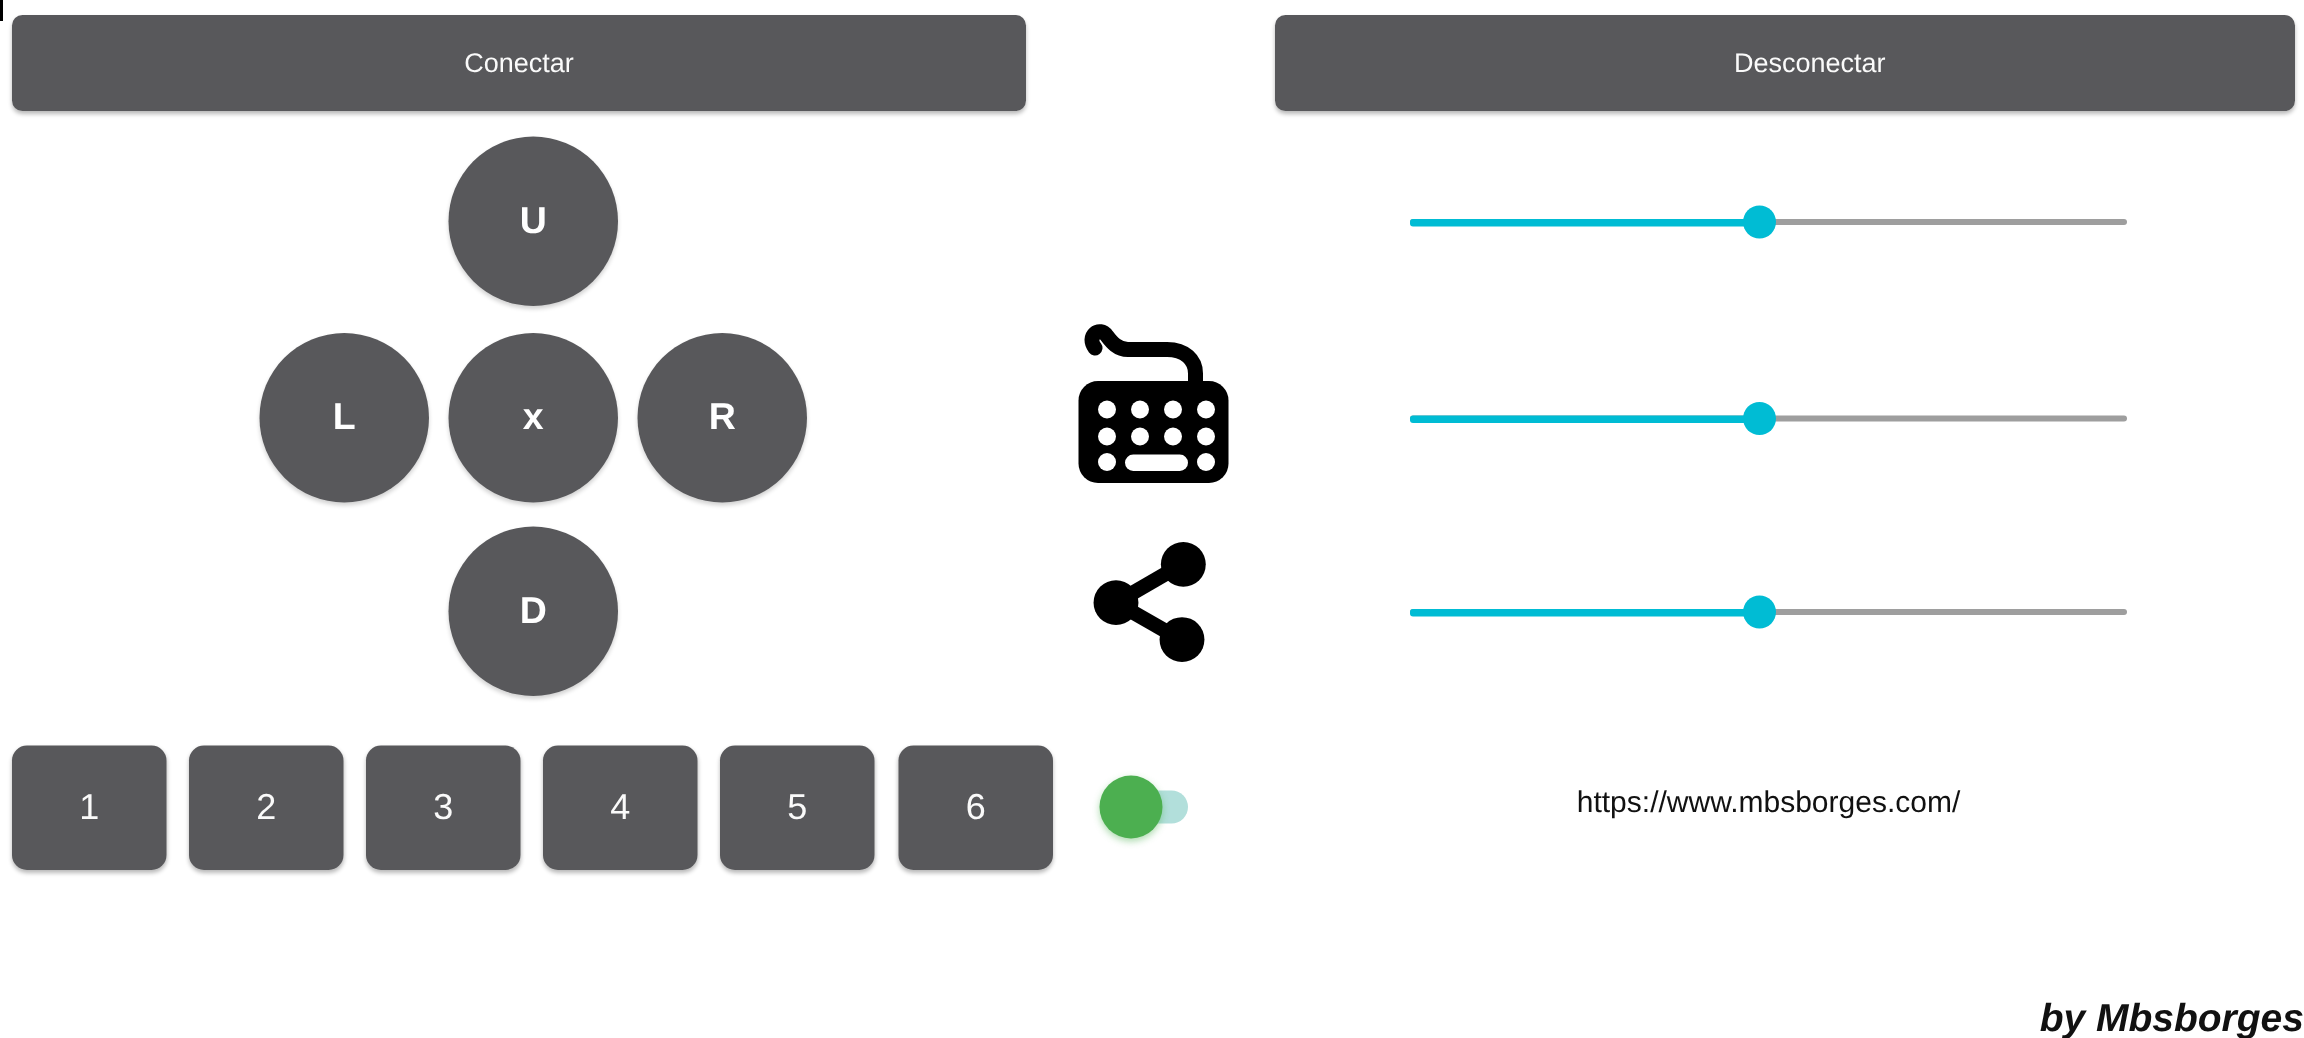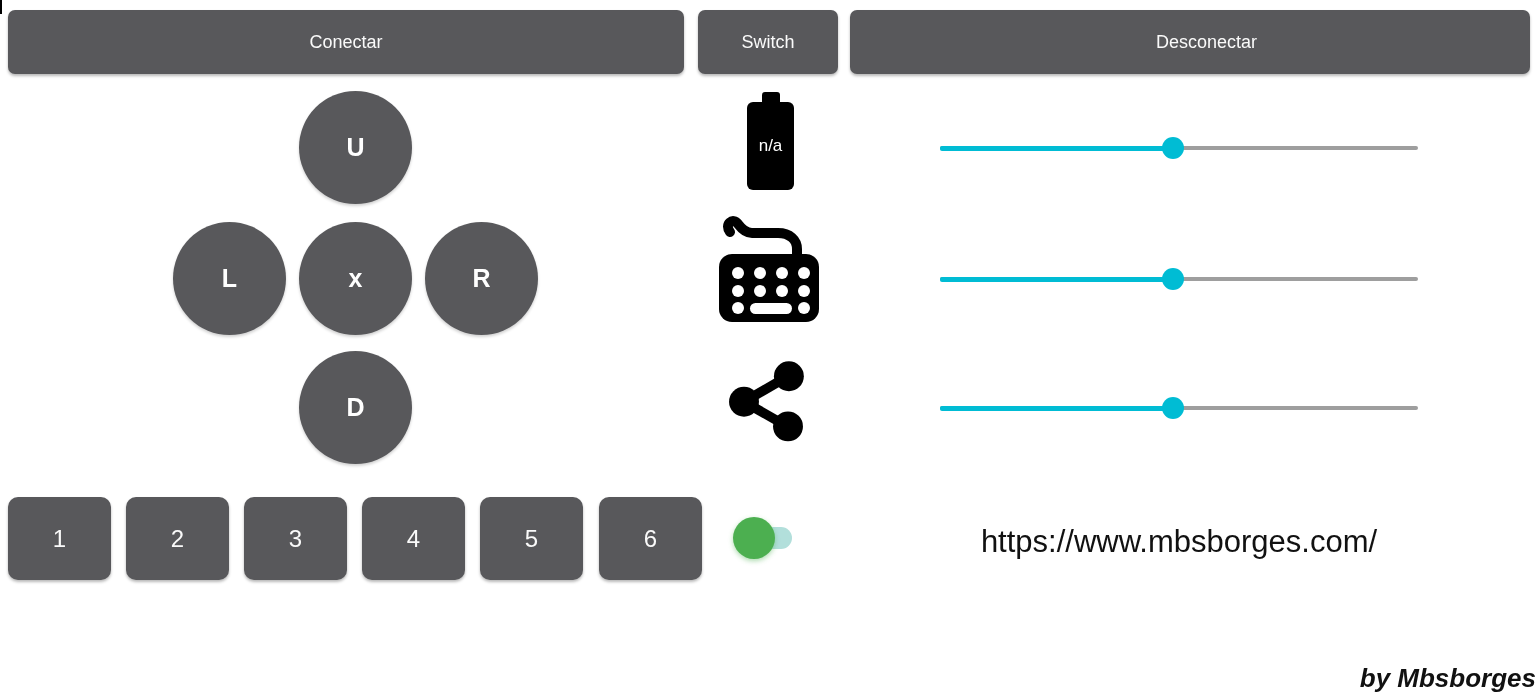--- a/index.html
+++ b/index.html
@@ -109,57 +109,50 @@
     background:#00BCD4;border-radius:2px;
   }
   .slider-thumb{
     position:absolute;top:1px;width:22px;height:22px;border-radius:50%;
     background:#00BCD4;transform:translateX(-11px);
   }
 
   
   .url-text{
     left:940px;top:524px;width:478px;
-    text-align:center;font-size:31px;color:#111;
+    text-align:center;font-size:20px;color:#111;
   }
   .footer-credit{
     left:0;top:663px;width:1536px;
     text-align:right;font-size:26px;font-weight:bold;font-style:italic;color:#111;
   }
 </style>
 </head>
 <body>
 
 <div id="app">
 
   <div class="abs corner-tick"></div>
 
   <button id="btn-connect" class="bar-btn">Conectar</button>
-  <button id="btn-switch" class="bar-btn">Switch</button>
   <button id="btn-disconnect" class="bar-btn">Desconectar</button>
 
   <button id="pad-up" class="pad-btn">U</button>
   <button id="pad-left" class="pad-btn">L</button>
   <button id="pad-center" class="pad-btn">x</button>
   <button id="pad-right" class="pad-btn">R</button>
   <button id="pad-down" class="pad-btn">D</button>
 
   <button class="num-btn" style="left:8px">1</button>
   <button class="num-btn" style="left:126px">2</button>
   <button class="num-btn" style="left:244px">3</button>
   <button class="num-btn" style="left:362px">4</button>
   <button class="num-btn" style="left:480px">5</button>
   <button class="num-btn" style="left:599px">6</button>
 
-  <div class="abs battery">
-    <div class="battery-nub"></div>
-    <div class="battery-body">
-      <span class="battery-text">n/a</span>
-    </div>
-  </div>
 
   <button id="keyboard-btn" class="icon-btn">
     <span>
       <svg width="104" height="108" viewBox="0 0 104 108">
         <path d="M 14 16 C 8 8 17 1 22 8 C 25 12 29 17 36 17 L 62 17 C 74 17 81 24 81 33 L 81 42" fill="none" stroke="#000" stroke-width="10" stroke-linecap="round"></path>
         <rect x="3" y="38" width="100" height="68" rx="13" fill="#000"></rect>
         <circle cx="22" cy="57" r="6" fill="#fff"></circle>
         <circle cx="44" cy="57" r="6" fill="#fff"></circle>
         <circle cx="66" cy="57" r="6" fill="#fff"></circle>
         <circle cx="88" cy="57" r="6" fill="#fff"></circle>

